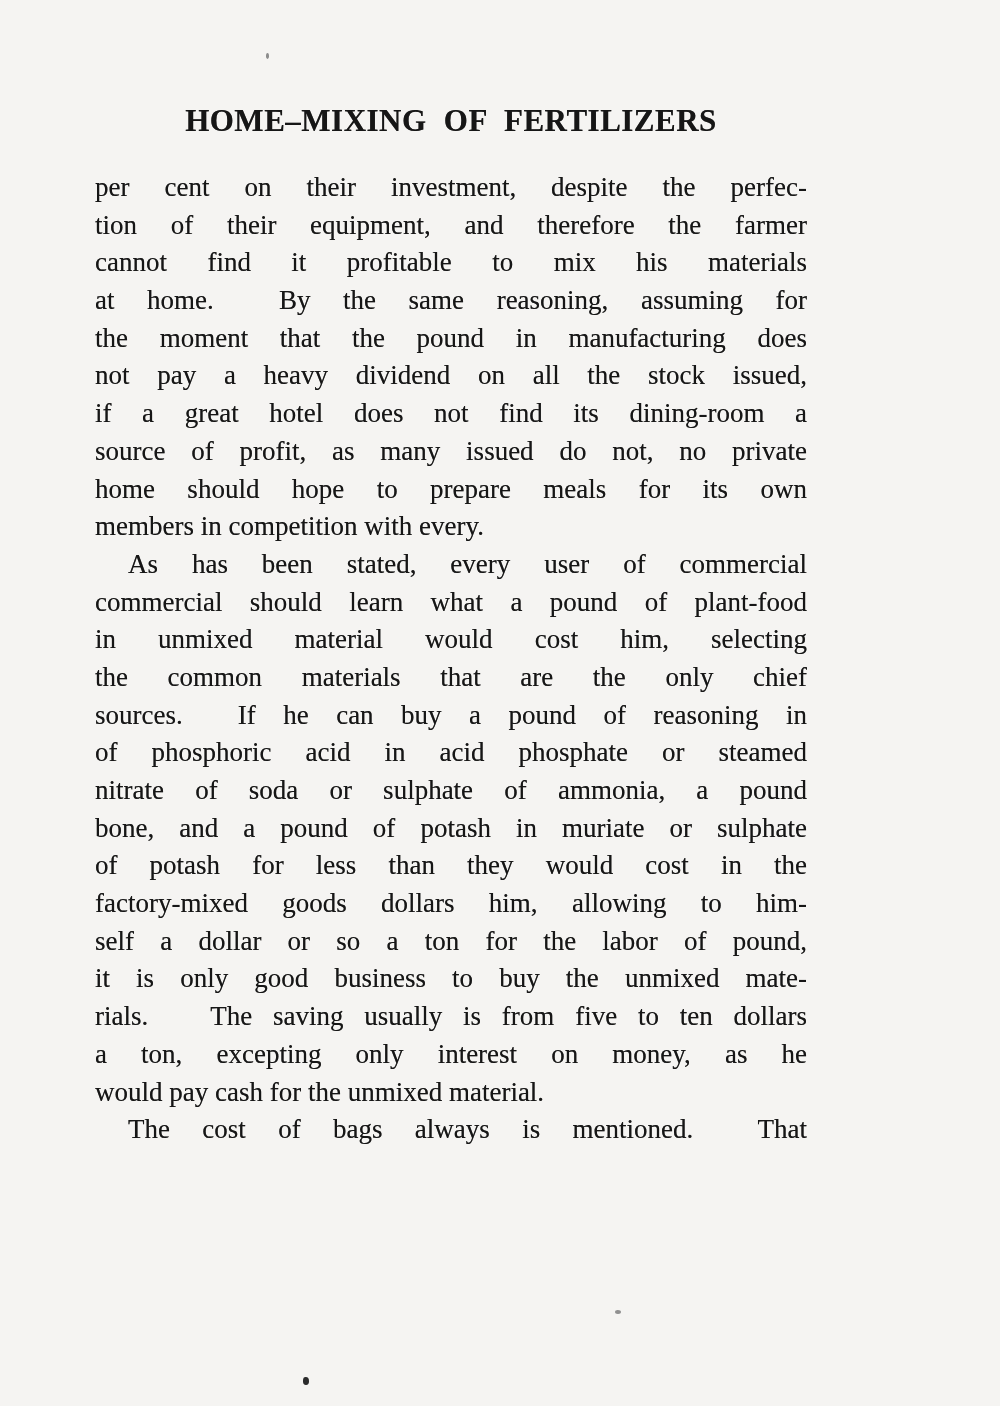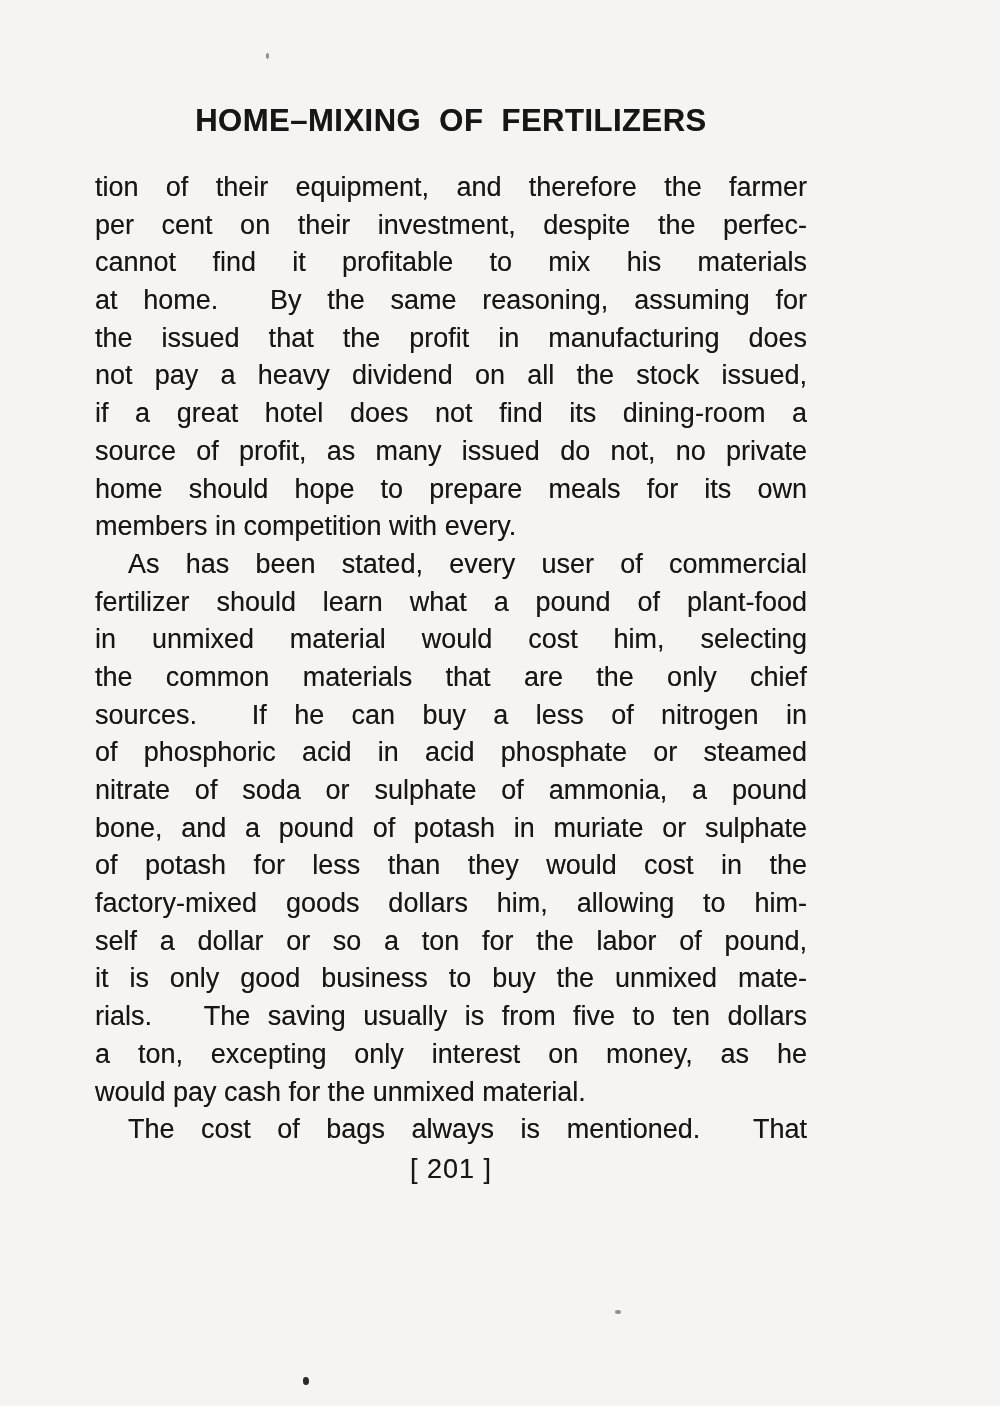--- a/index.html
+++ b/index.html
@@ -7,21 +7,21 @@
     --ink: #161616;
   }
   * { margin: 0; padding: 0; box-sizing: border-box; }
   html, body { background: #e9e8e6; }
   .page {
     position: relative;
     width: 1000px;
     height: 1406px;
     background: var(--paper);
     overflow: hidden;
-    font-family: Liberation Sans, sans-serif;
+    font-family: Liberation Serif, serif;
     color: var(--ink);
   }
   .heading {
     position: absolute;
     left: 95px;
     top: 103px;
     width: 712px;
     text-align: center;
     font-size: 31px;
     font-weight: bold;
@@ -67,45 +67,44 @@
     border-radius: 45% 55% 50% 50%;
   }
 </style>
 </head>
 <body>
 
 <div class="page">
   <h1 class="heading">HOME–MIXING OF FERTILIZERS</h1>
 
   <div class="body-text">
+      <div class="line">per cent on their investment, despite the perfec-</div>
       <div class="line">tion of their equipment, and therefore the farmer</div>
-      <div class="line">per cent on their investment, despite the perfec-</div>
       <div class="line">cannot find it profitable to mix his materials</div>
       <div class="line">at home.  By the same reasoning, assuming for</div>
-      <div class="line">the issued that the profit in manufacturing does</div>
+      <div class="line">the moment that the pound in manufacturing does</div>
       <div class="line">not pay a heavy dividend on all the stock issued,</div>
       <div class="line">if a great hotel does not find its dining-room a</div>
       <div class="line">source of profit, as many issued do not, no private</div>
       <div class="line">home should hope to prepare meals for its own</div>
       <div class="line last">members in competition with every.</div>
       <div class="line indent">As has been stated, every user of commercial</div>
-      <div class="line">fertilizer should learn what a pound of plant-food</div>
+      <div class="line">commercial should learn what a pound of plant-food</div>
       <div class="line">in unmixed material would cost him, selecting</div>
       <div class="line">the common materials that are the only chief</div>
-      <div class="line">sources.  If he can buy a less of nitrogen in</div>
+      <div class="line">sources.  If he can buy a pound of reasoning in</div>
       <div class="line">of phosphoric acid in acid phosphate or steamed</div>
       <div class="line">nitrate of soda or sulphate of ammonia, a pound</div>
       <div class="line">bone, and a pound of potash in muriate or sulphate</div>
       <div class="line">of potash for less than they would cost in the</div>
       <div class="line">factory-mixed goods dollars him, allowing to him-</div>
       <div class="line">self a dollar or so a ton for the labor of pound,</div>
       <div class="line">it is only good business to buy the unmixed mate-</div>
       <div class="line">rials.   The saving usually is from five to ten dollars</div>
       <div class="line">a ton, excepting only interest on money, as he</div>
       <div class="line last">would pay cash for the unmixed material.</div>
       <div class="line indent">The cost of bags always is mentioned.  That</div>
     </div>
 
-  <div class="page-number">[ 201 ]</div>
 <div class="ink-speck" style="left: 266px; top: 53px; width: 3px; height: 6px; background: rgb(141, 141, 141);"></div>
     <div class="ink-speck" style="left: 615px; top: 1310px; width: 6px; height: 4px; background: rgb(144, 144, 144);"></div>
     <div class="ink-speck" style="left: 303px; top: 1377px; width: 6px; height: 8px; background: rgb(43, 43, 43);"></div>
   </div>
 
 </body></html>

